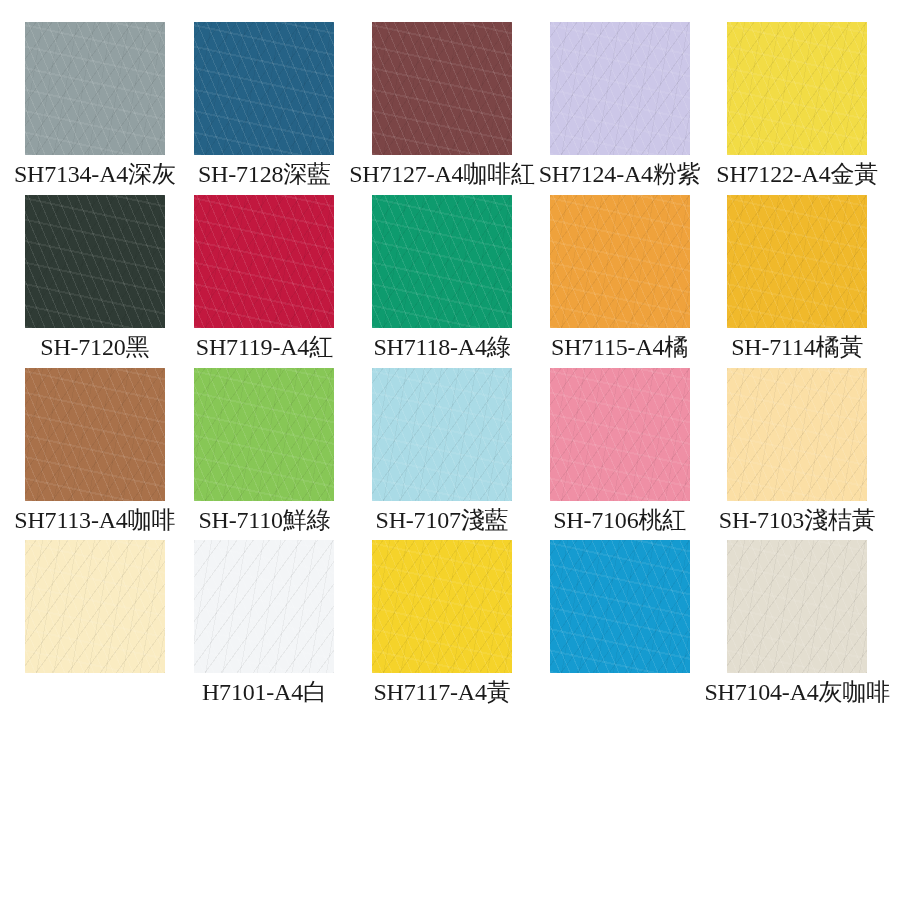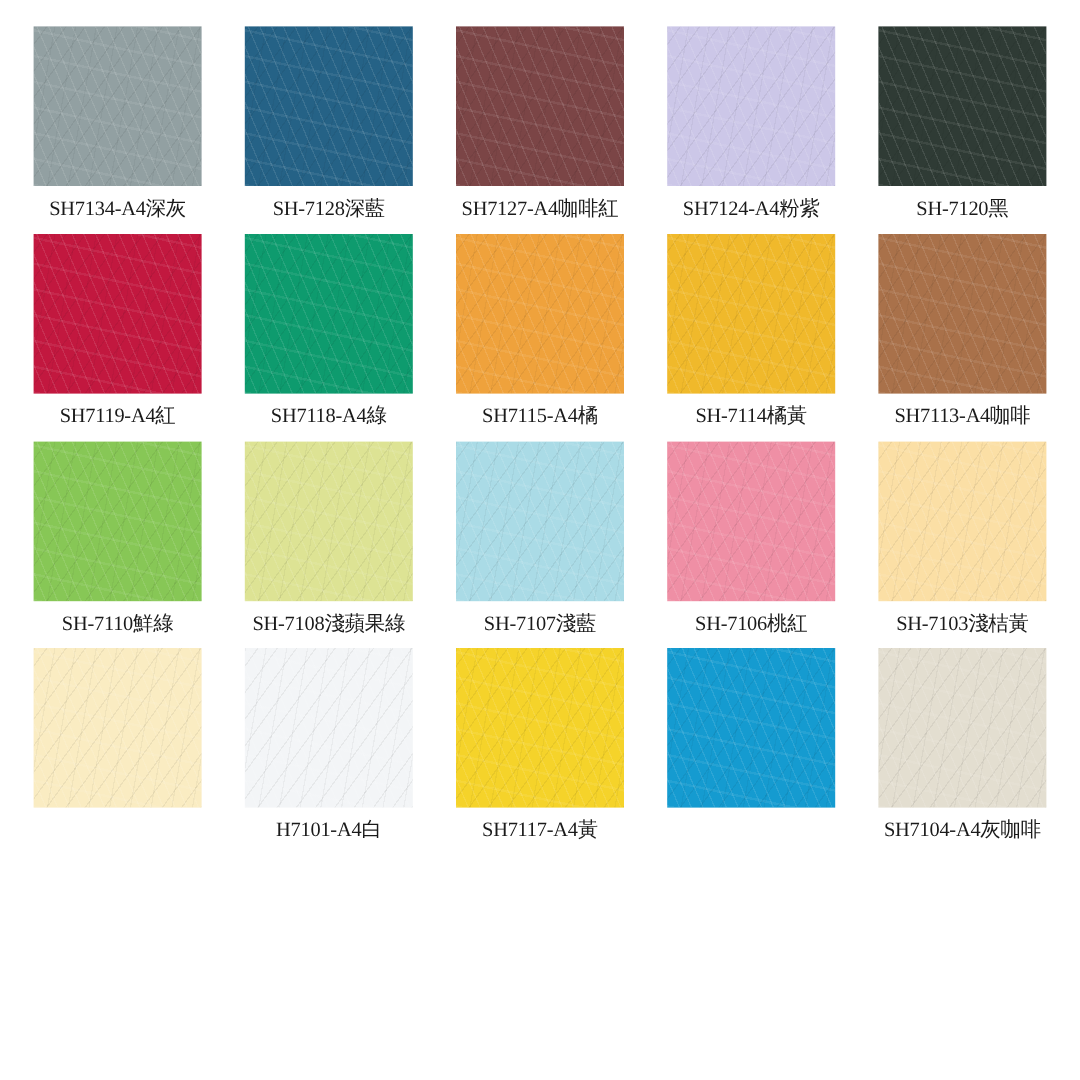--- a/index.html
+++ b/index.html
@@ -61,21 +61,21 @@
       repeating-linear-gradient(100deg,
         rgba(0,0,0,0.04) 0px,
         rgba(0,0,0,0.04) 1px,
         rgba(0,0,0,0.00) 1px,
         rgba(0,0,0,0.00) 17px);
     pointer-events: none;
   }
 
   .swatch-label {
     margin-top: 6px;
-    font-size: 17px;
+    font-size: 24px;
     line-height: 26px;
     color: #1a1a1a;
     white-space: nowrap;
     text-align: center;
     letter-spacing: -0.2px;
   }
 </style>
 </head>
 <body style="background-color: rgb(255, 255, 255);">
 
@@ -90,20 +90,24 @@
     </div>
     <div class="swatch-cell">
       <div class="swatch-chip" style="background-color: rgb(123, 69, 70);"></div>
       <div class="swatch-label">SH7127-A4咖啡紅</div>
     </div>
     <div class="swatch-cell">
       <div class="swatch-chip" style="background-color: rgb(204, 199, 232);"></div>
       <div class="swatch-label">SH7124-A4粉紫</div>
     </div>
     <div class="swatch-cell">
+      <div class="swatch-chip" style="background-color: rgb(242, 220, 69);"></div>
+      <div class="swatch-label">SH7122-A4金黃</div>
+    </div>
+    <div class="swatch-cell">
       <div class="swatch-chip" style="background-color: rgb(47, 59, 53);"></div>
       <div class="swatch-label">SH-7120黑</div>
     </div>
     <div class="swatch-cell">
       <div class="swatch-chip" style="background-color: rgb(194, 24, 63);"></div>
       <div class="swatch-label">SH7119-A4紅</div>
     </div>
     <div class="swatch-cell">
       <div class="swatch-chip" style="background-color: rgb(14, 155, 110);"></div>
       <div class="swatch-label">SH7118-A4綠</div>
@@ -116,24 +120,20 @@
       <div class="swatch-chip" style="background-color: rgb(240, 185, 43);"></div>
       <div class="swatch-label">SH-7114橘黃</div>
     </div>
     <div class="swatch-cell">
       <div class="swatch-chip" style="background-color: rgb(169, 113, 74);"></div>
       <div class="swatch-label">SH7113-A4咖啡</div>
     </div>
     <div class="swatch-cell">
       <div class="swatch-chip" style="background-color: rgb(135, 199, 86);"></div>
       <div class="swatch-label">SH-7110鮮綠</div>
-    </div>
-    <div class="swatch-cell">
-      <div class="swatch-chip" style="background-color: rgb(221, 227, 148);"></div>
-      <div class="swatch-label">SH-7108淺蘋果綠</div>
     </div>
     <div class="swatch-cell">
       <div class="swatch-chip" style="background-color: rgb(170, 219, 230);"></div>
       <div class="swatch-label">SH-7107淺藍</div>
     </div>
     <div class="swatch-cell">
       <div class="swatch-chip" style="background-color: rgb(239, 143, 165);"></div>
       <div class="swatch-label">SH-7106桃紅</div>
     </div>
     <div class="swatch-cell">

